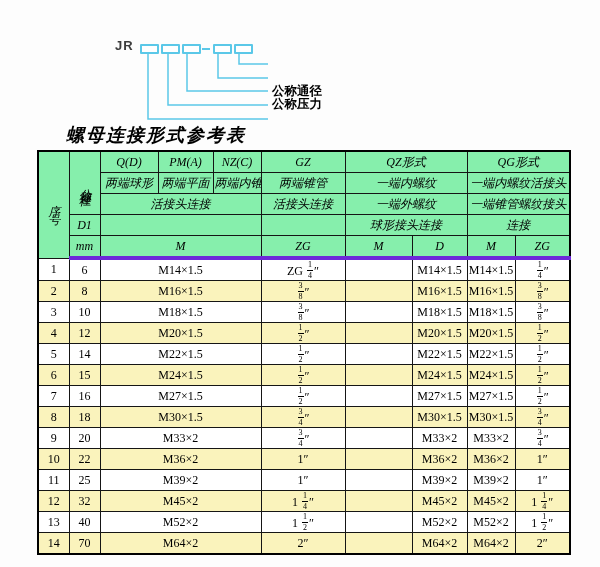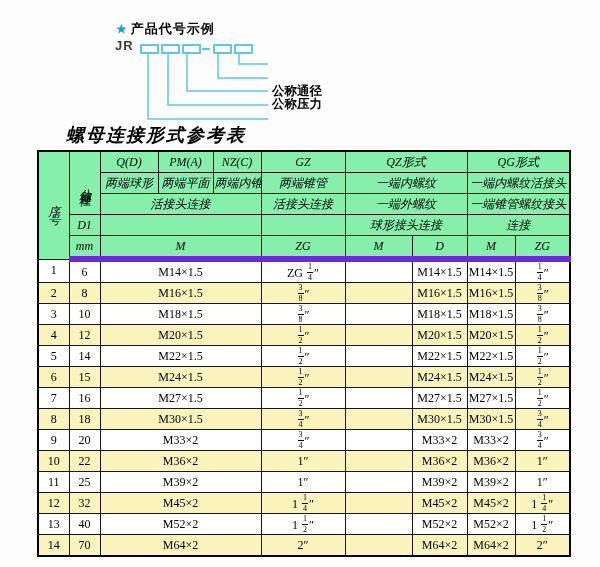--- a/index.html
+++ b/index.html
@@ -44,21 +44,21 @@
   table.ref {
     position:absolute; left:37px; top:150px; width:532px;
     border-collapse:collapse; table-layout:fixed;
     border:2px solid #000;
   }
   table.ref td {
     border:1px solid #151515; text-align:center; vertical-align:middle;
     padding:0 1px; font-size:12px; height:20px; overflow:hidden; white-space:nowrap;
   }
   thead td { background:#86efac;font-style:italic; }
-  thead tr.last-head td { border-bottom:6px solid #6d28d9; }
+  thead tr.last-head td { border-bottom:4px solid #6d28d9; }
   td.cjk { font-size:11px; letter-spacing:0; }
   td.vert {
     writing-mode:vertical-rl; text-orientation:upright;
     font-size:12px; letter-spacing:10px; padding-top:6px;
   }
   td.vert2 {
     writing-mode:vertical-rl; text-orientation:upright;
     font-size:11px; letter-spacing:2px;
   }
   tbody tr.alt td { background:#faf3bc; }
@@ -73,23 +73,20 @@
 
 <div class="diagram">
   <svg width="600" height="130">
     <polyline points="148,51 148,119 268,119" fill="none" stroke="#5bc8e8" stroke-width="1.5"></polyline>
     <polyline points="168,51 168,105 268,105" fill="none" stroke="#5bc8e8" stroke-width="1.5"></polyline>
     <polyline points="187,51 187,91 268,91" fill="none" stroke="#5bc8e8" stroke-width="1.5"></polyline>
     <polyline points="218,51 218,78 268,78" fill="none" stroke="#5bc8e8" stroke-width="1.5"></polyline>
     <polyline points="239,51 239,64 268,64" fill="none" stroke="#5bc8e8" stroke-width="1.5"></polyline>
   </svg>
 
-  <div class="star-line">
-    <span class="star">★</span><span>产品代号示例</span>
-  </div>
   <div class="jr">JR</div>
 
   <div class="code-box" style="left:140px"></div>
   <div class="code-box" style="left:161px"></div>
   <div class="code-box" style="left:182px"></div>
   <div class="code-dash" style="left:202px"></div>
   <div class="code-box" style="left:213px"></div>
   <div class="code-box" style="left:234px"></div>
 
   <div class="dlabel" style="top:85px">公称通径</div>

